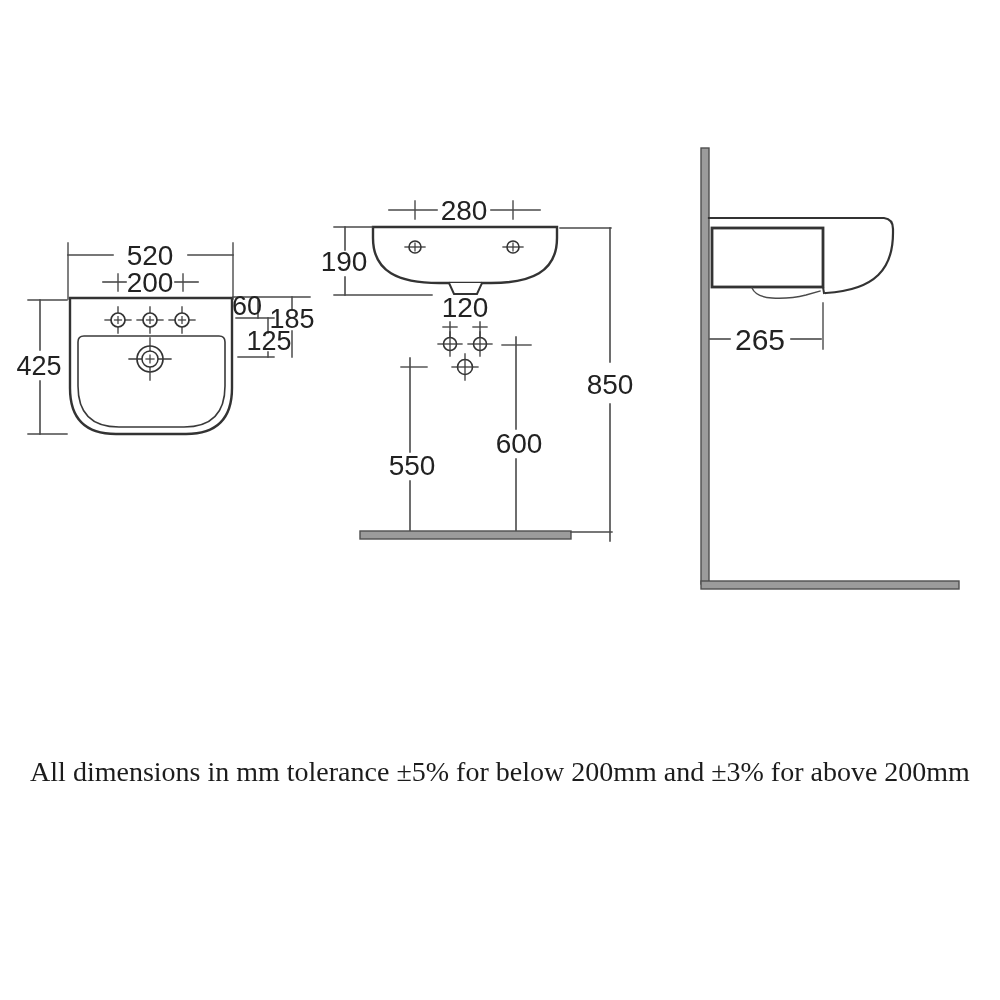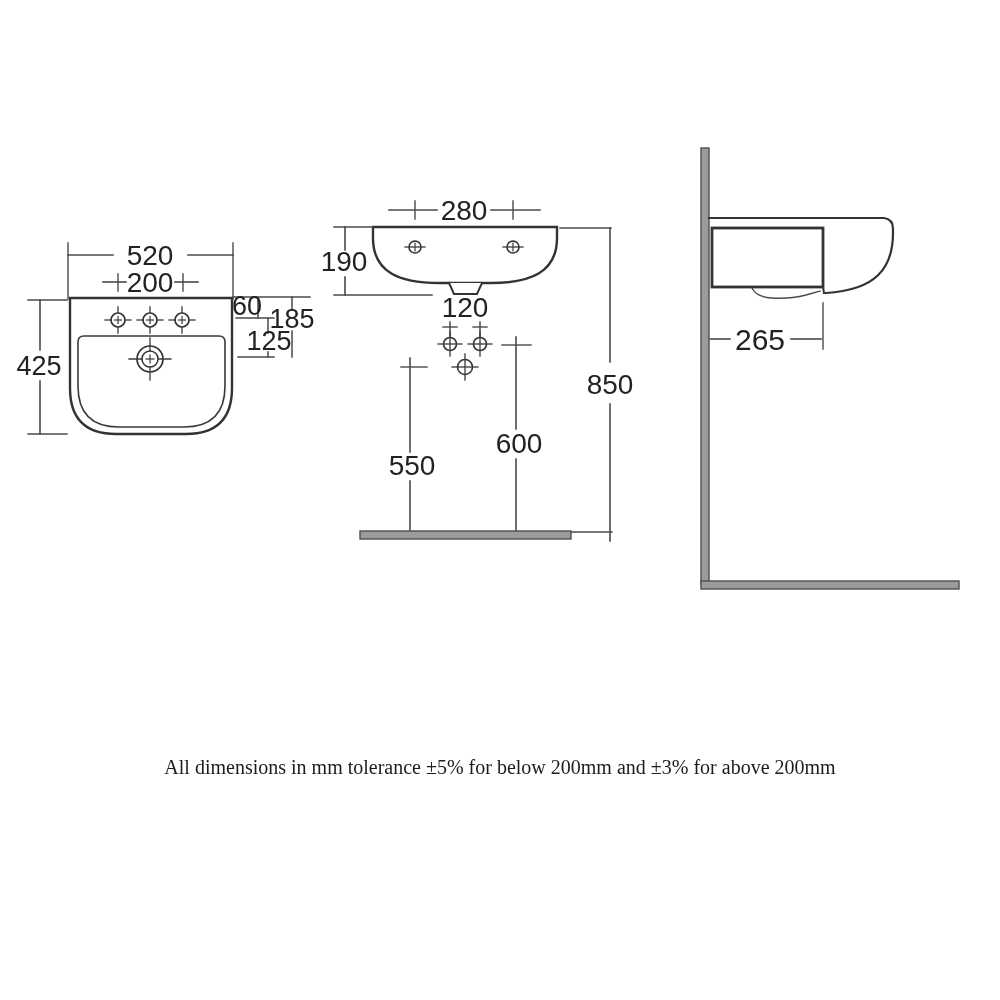--- a/index.html
+++ b/index.html
@@ -19,21 +19,21 @@
   .dim-text-sm{
     font-family:"Liberation Sans", sans-serif;
     font-size:27px;
     fill:#222222;
   }
   .footer-note{
     position:absolute;
     left:0;top:756px;width:1000px;
     text-align:center;
     font-family:"Liberation Serif","DejaVu Serif",serif;
-    font-size:20px;
+    font-size:28px;
     color:#1c1c1c;
     white-space:nowrap;
   }
 </style>
 </head>
 <body>
 
 <div class="canvas">
   <svg width="1000" height="1000" viewBox="0 0 1000 1000">
 

